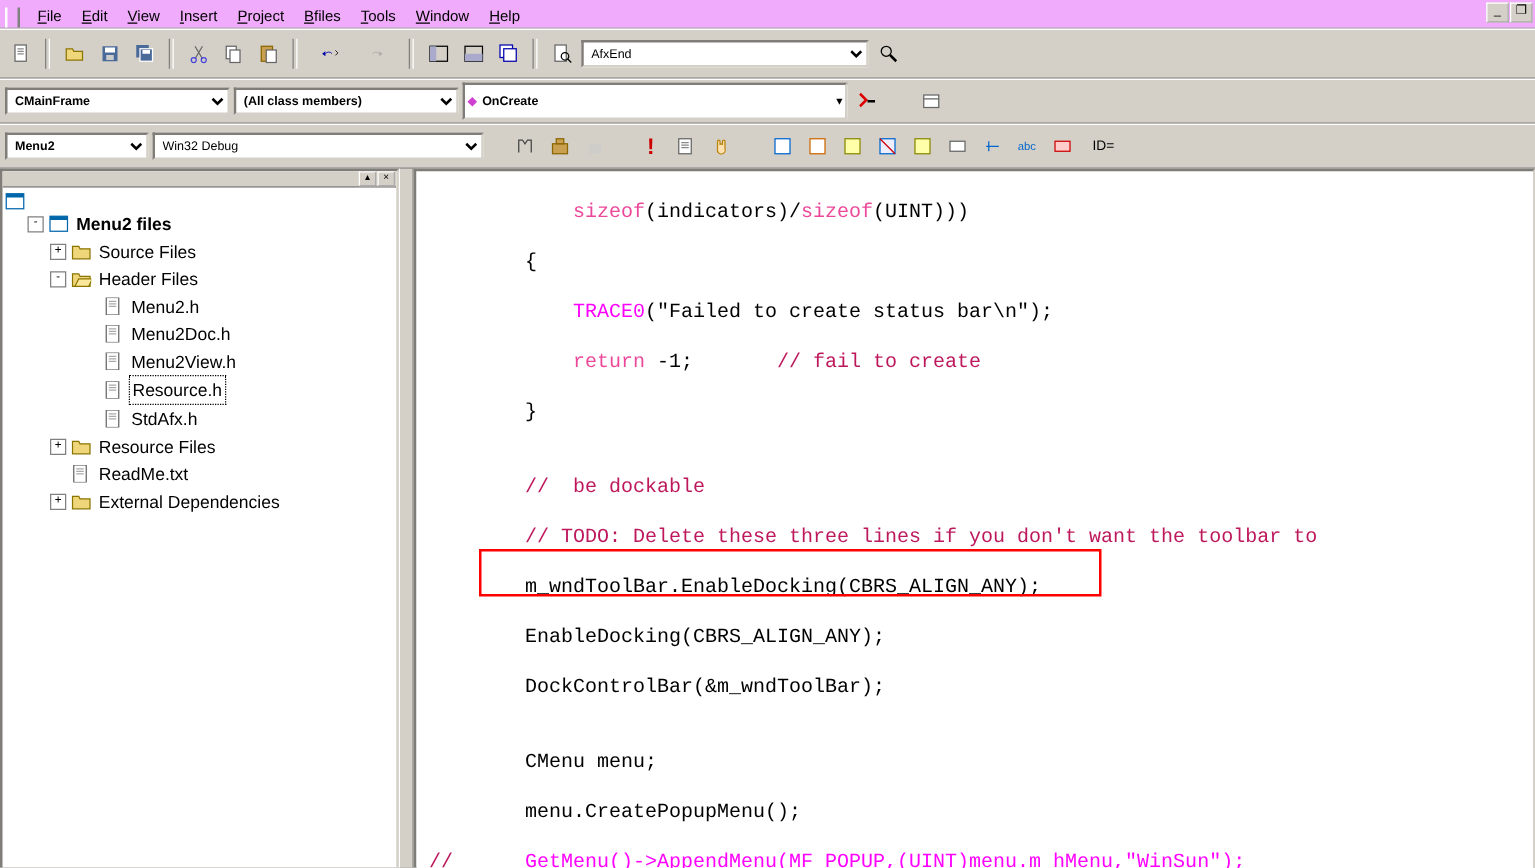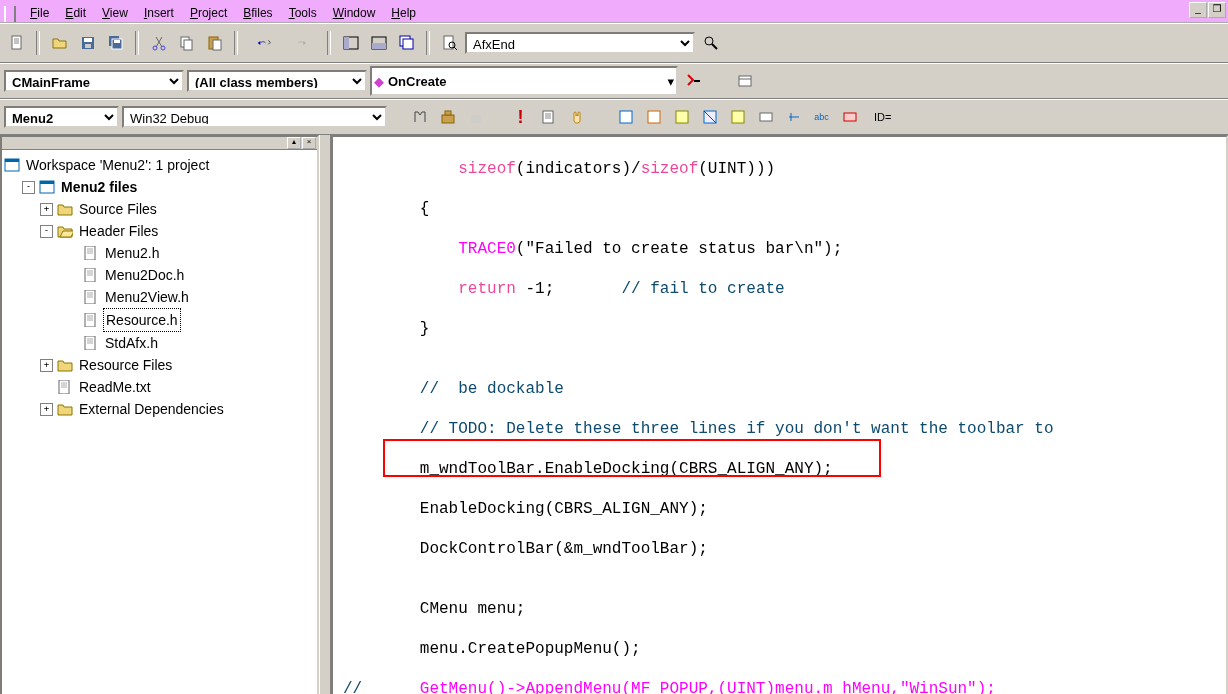--- a/index.html
+++ b/index.html
@@ -4,42 +4,42 @@
 <style>
 html,body{margin:0;padding:0;font-family:Tahoma,Arial,sans-serif;font-size:12px;background:#d4d0c8;width:1228px;height:694px;overflow:hidden}
 .menubar{background:#f0abfc;border-bottom:1px solid #aaa;height:22px;display:flex;align-items:flex-end;padding:0 4px}
 .menubar .drag{width:8px;height:16px;border-left:2px solid #fff;border-right:2px solid #808080;margin-right:6px}
 .menubar .mitem{padding:2px 8px;cursor:default}
 .menubar .mitem u{text-decoration:underline}
 .toolbar{background:#d4d0c8;border-bottom:1px solid #808080;border-top:1px solid #fff;height:34px;display:flex;align-items:center;padding:2px 4px;gap:3px}
 .toolbar .sep{width:2px;height:24px;border-left:1px solid #808080;border-right:1px solid #fff;margin:0 4px}
 .tbtn{width:23px;height:22px;border:1px solid #d4d0c8;display:flex;align-items:center;justify-content:center;background:#d4d0c8}
 .tbtn svg{width:16px;height:16px}
-.combo{height:22px;background:#fff;border:2px inset #d4d0c8;font-size:13px;padding:2px 2px}
+.combo{height:22px;background:#fff;border:2px inset #d4d0c8;font-size:10px;padding:2px 2px}
 .row2{height:30px}
 .row2 .combo{height:22px}
 .row3{height:30px}
 .main{display:flex;height:calc(694px - 22px - 34px - 30px - 30px);background:#808080}
 .sidebar{width:315px;background:#fff;border:2px inset #d4d0c8;overflow:auto;position:relative}
 .sidebar-head{height:12px;background:#d4d0c8;border-bottom:1px solid #808080;display:flex;justify-content:flex-end;gap:1px;padding-right:1px}
 .sidebar-head .sbtn{width:12px;height:10px;border:1px outset #fff;font-size:8px;line-height:8px;text-align:center;background:#d4d0c8}
 .tree{padding:4px 2px;font-family:"MS Sans Serif",Tahoma,sans-serif;font-size:14px;line-height:22px;white-space:nowrap}
 .tree .node{display:flex;align-items:center;gap:4px}
 .tree .exp{width:11px;height:11px;border:1px solid #808080;font-size:9px;line-height:9px;text-align:center;background:#fff;color:#000;flex-shrink:0;font-family:monospace}
 .tree .noexp{width:13px;flex-shrink:0}
 .tree .icon{width:16px;height:14px;flex-shrink:0}
 .tree .tlabel{padding:0 2px}
 .tree .sel{border:1px dotted #000}
 .ind1{padding-left:18px}.ind2{padding-left:36px}.ind3{padding-left:62px}
 .folder{fill:#f0d67a;stroke:#8b7500;stroke-width:1}
 .file{fill:#fff;stroke:#666;stroke-width:1}
 .code{flex:1;background:#fff;border:2px inset #d4d0c8;overflow:auto;font-family:"Courier New",monospace;font-size:16px;line-height:20px;padding:2px 0;white-space:pre;position:relative}
 .code .line{padding-left:10px}
 .kw{color:#ec4899}
-.cm{color:#0c4a6e}
+.cm{color:#be185d}
 .mc{color:#ff00ff}
 .redbox{position:absolute;border:2px solid #ff0000;pointer-events:none}
 .wincontrols{position:absolute;top:2px;right:2px;display:flex;gap:1px}
 .wincontrols div{width:16px;height:14px;border:1px outset #fff;background:#d4d0c8;font-size:10px;line-height:12px;text-align:center;font-family:Marlett,Arial}
 </style>
 </head>
 <body>
 
 <div class="wincontrols">
   <div>_</div>
@@ -268,21 +268,20 @@
     <div class="sidebar-head">
       <div class="sbtn">▴</div>
       <div class="sbtn">×</div>
     </div>
     <div class="tree">
       <div class="node">
           <svg class="icon" viewBox="0 0 16 14">
             <rect x="1" y="1" width="14" height="12" fill="#fff" stroke="#06a"></rect>
             <rect x="1" y="1" width="14" height="3" fill="#06a"></rect>
           </svg>
-          <span class="tlabel">Workspace 'Menu2': 1 project</span>
         </div>
       <div class="node ind1">
           <span class="exp">-</span>
           <svg class="icon" viewBox="0 0 16 14">
             <rect x="1" y="1" width="14" height="12" fill="#fff" stroke="#06a"></rect>
             <rect x="1" y="1" width="14" height="3" fill="#06a"></rect>
           </svg>
           <b class="tlabel">Menu2 files</b>
         </div>
       <div class="node ind2">

